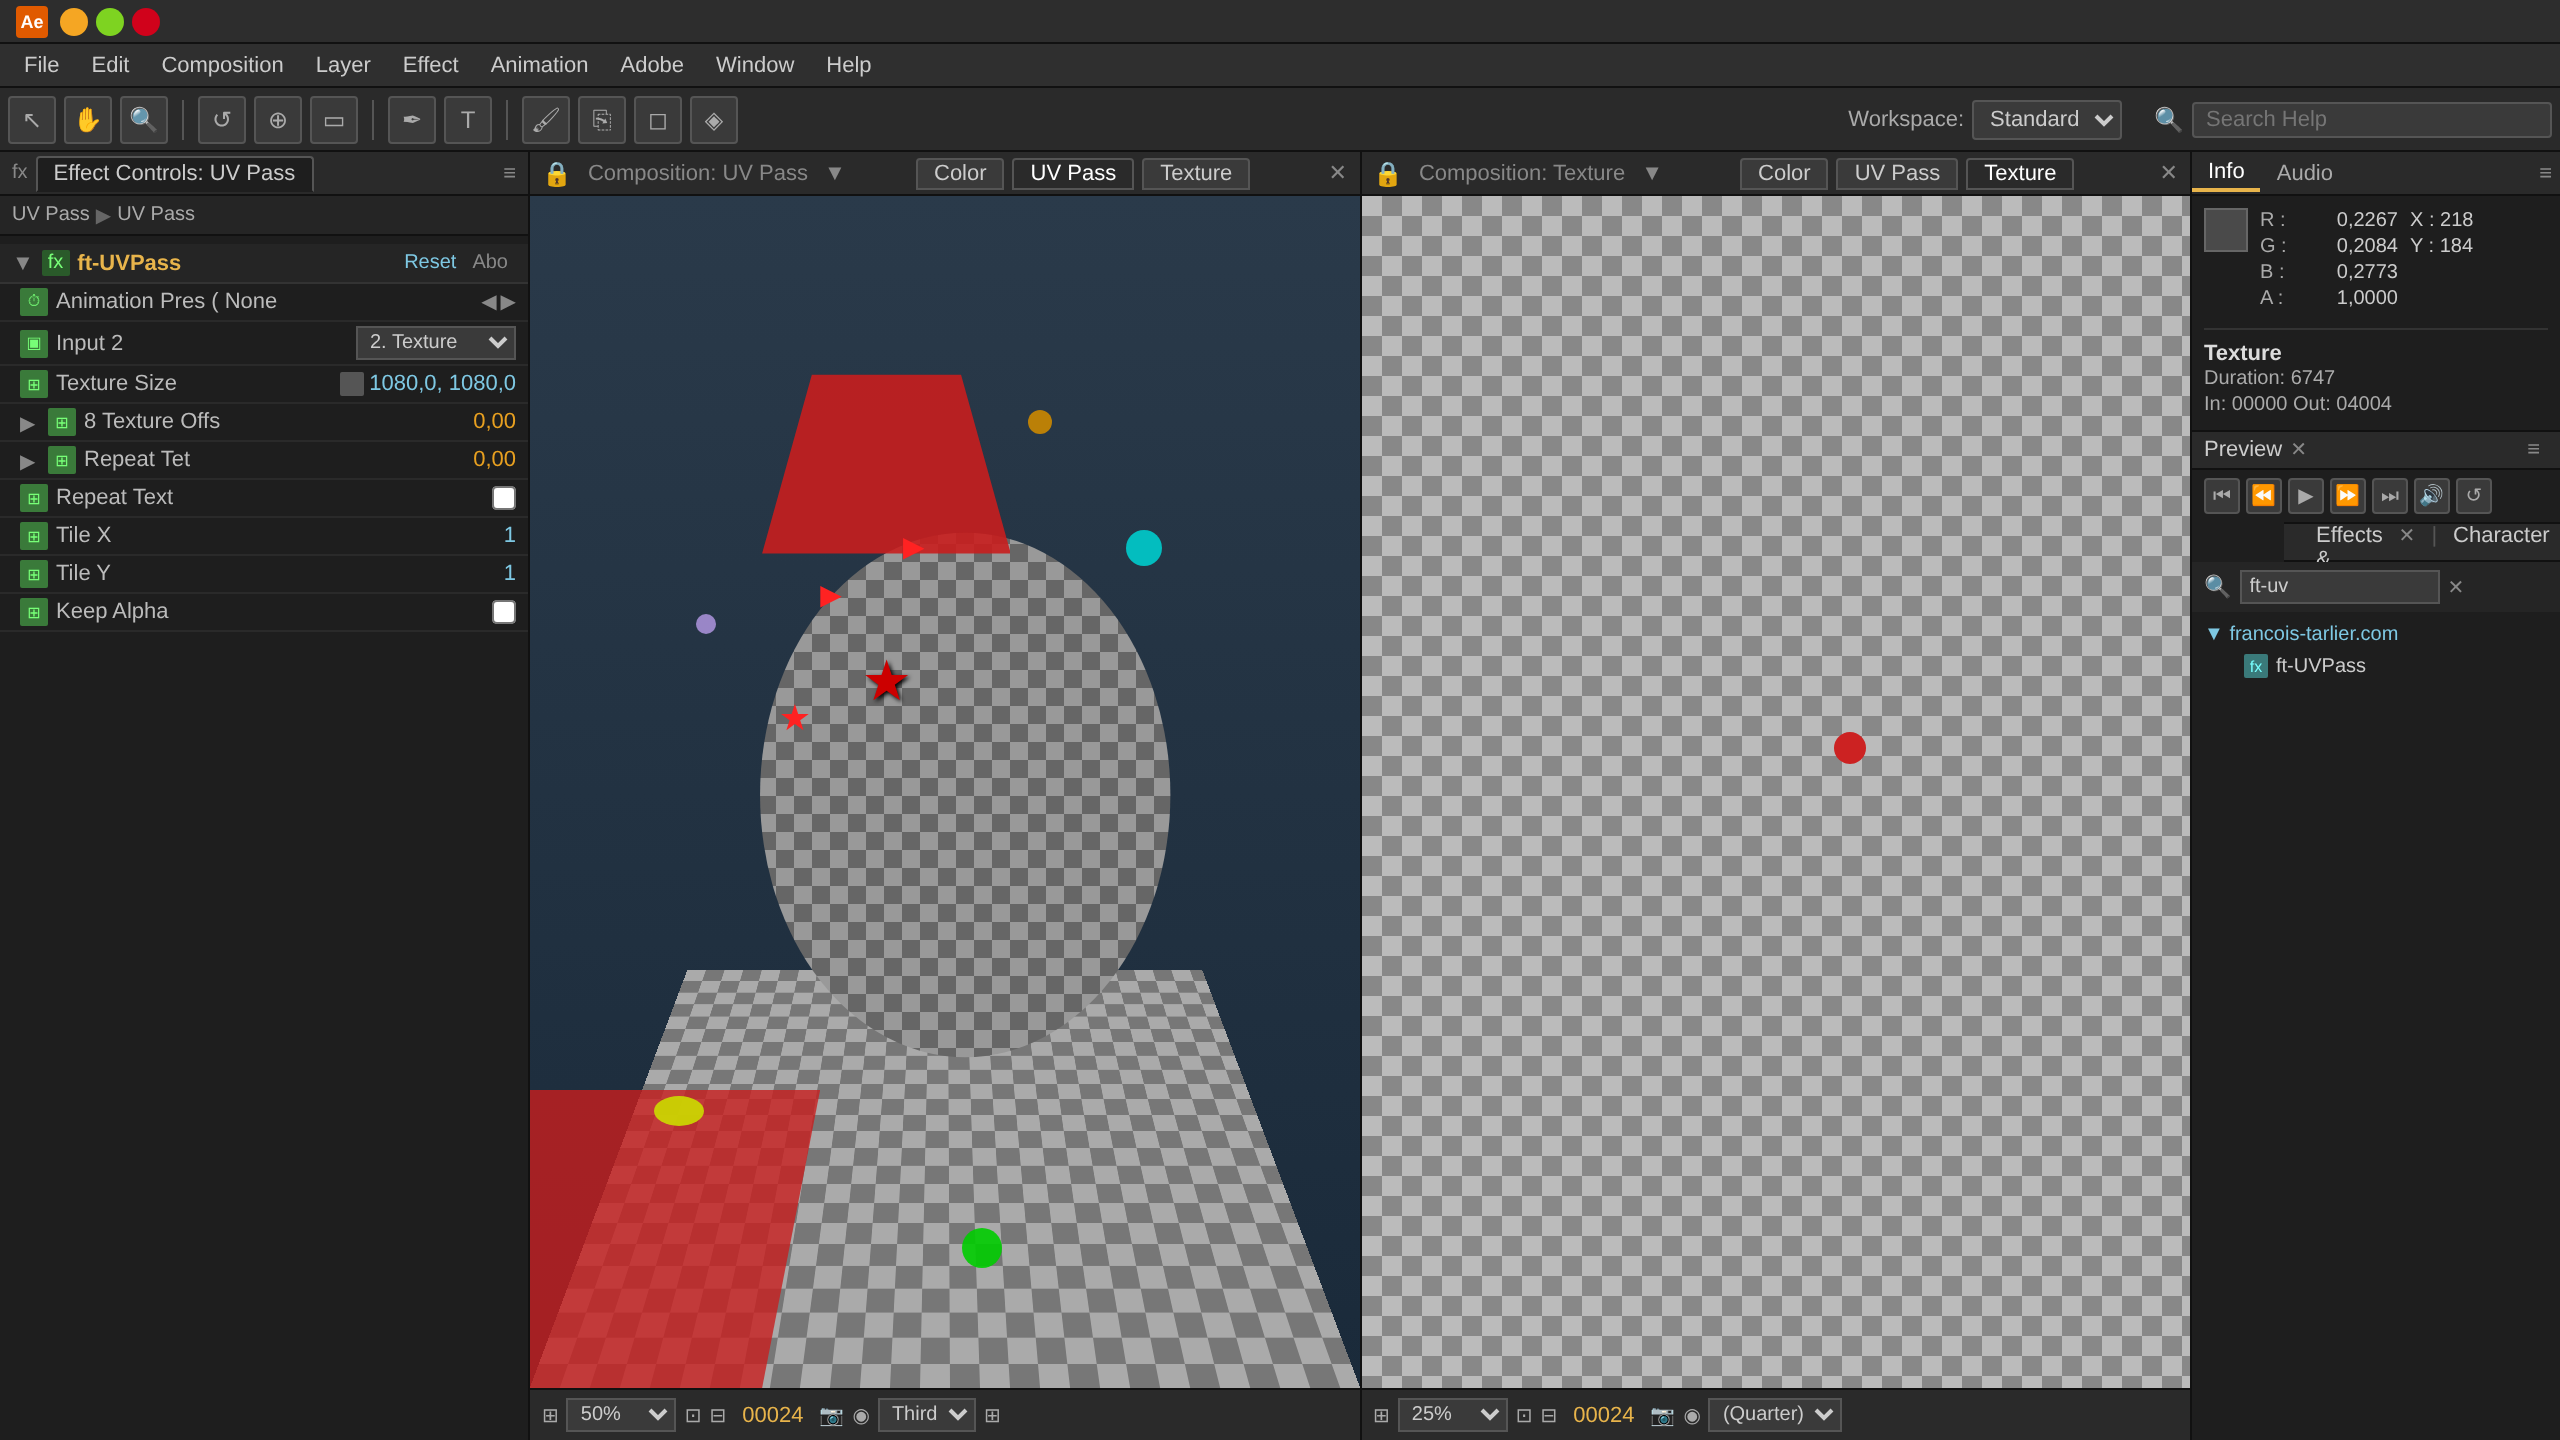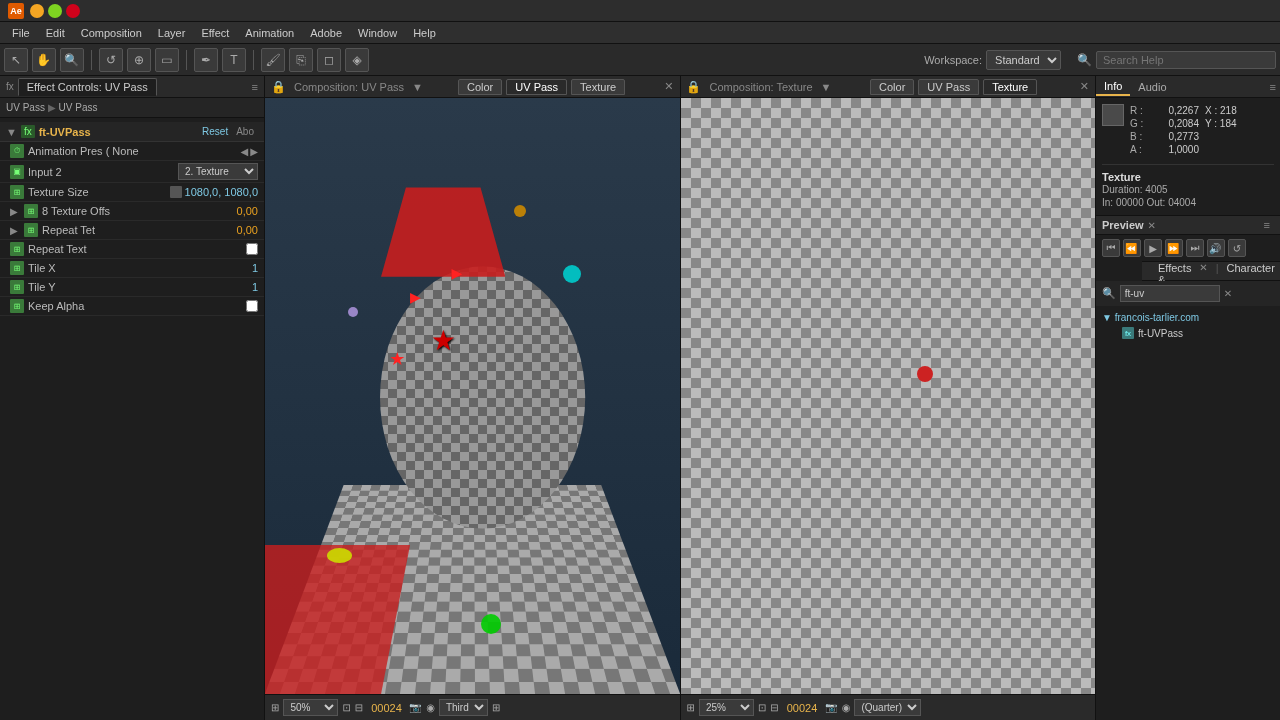--- a/index.html
+++ b/index.html
@@ -94,21 +94,21 @@
     .info-grid { padding: 6px; }
     .info-row { display: flex; justify-content: space-between; padding: 1px 0; font-size: 10px; }
     .info-label { color: #aaa; }
     .info-val { color: #ccc; }
     .info-section { margin-top: 8px; border-top: 1px solid #333; padding-top: 6px; }
     .info-section-title { font-size: 11px; color: #ddd; font-weight: bold; }
     .info-section-row { font-size: 10px; color: #aaa; padding: 1px 0; }
 
     
     .preview-header { height: 20px; background: #2a2a2a; display: flex; align-items: center; padding: 0 6px; border-bottom: 1px solid #111; border-top: 1px solid #111; }
-    .preview-title { font-size: 11px; color: #ccc; font-weight: bold; }
+    .preview-title { font-size: 11px; color: #ccc; }
     .preview-controls { display: flex; gap: 3px; align-items: center; padding: 4px 6px; }
     .preview-btn { width: 18px; height: 18px; background: #3a3a3a; border: 1px solid #555; border-radius: 2px; cursor: pointer; display: flex; align-items: center; justify-content: center; font-size: 10px; color: #aaa; }
 
     
     .effects-header { height: 20px; background: #2a2a2a; display: flex; align-items: flex-start; padding: 0 16px; border-bottom: 1px solid #111; border-top: 1px solid #111; gap: 4px; margin-left: 46px; }
     .effects-title { font-size: 11px; color: #ccc; }
     .effects-search { background: #3a3a3a; border: 1px solid #555; color: #ccc; font-size: 10px; padding: 2px 4px; width: 100px; }
     .effects-search-x { color: #888; cursor: pointer; font-size: 10px; }
     .effects-content { padding: 4px 6px; }
     .effects-folder { font-size: 10px; color: #7ec8e3; cursor: pointer; padding: 2px 0; }
@@ -389,21 +389,21 @@
           <div class="info-row">
             <span class="info-val">X : 218</span>
           </div>
           <div class="info-row">
             <span class="info-val">Y : 184</span>
           </div>
         </div>
       </div>
       <div class="info-section">
         <div class="info-section-title">Texture</div>
-        <div class="info-section-row">Duration: 4005</div>
+        <div class="info-section-row">Duration: 6747</div>
         <div class="info-section-row">In: 00000  Out: 04004</div>
       </div>
     </div>
 
     <div class="preview-header">
       <span class="preview-title">Preview</span>
       <span style="color:#888;cursor:pointer;margin-left:4px;font-size:10px;">✕</span>
       <div style="flex:1"></div>
       <span style="color:#888;cursor:pointer;padding:0 4px;">≡</span>
     </div>

